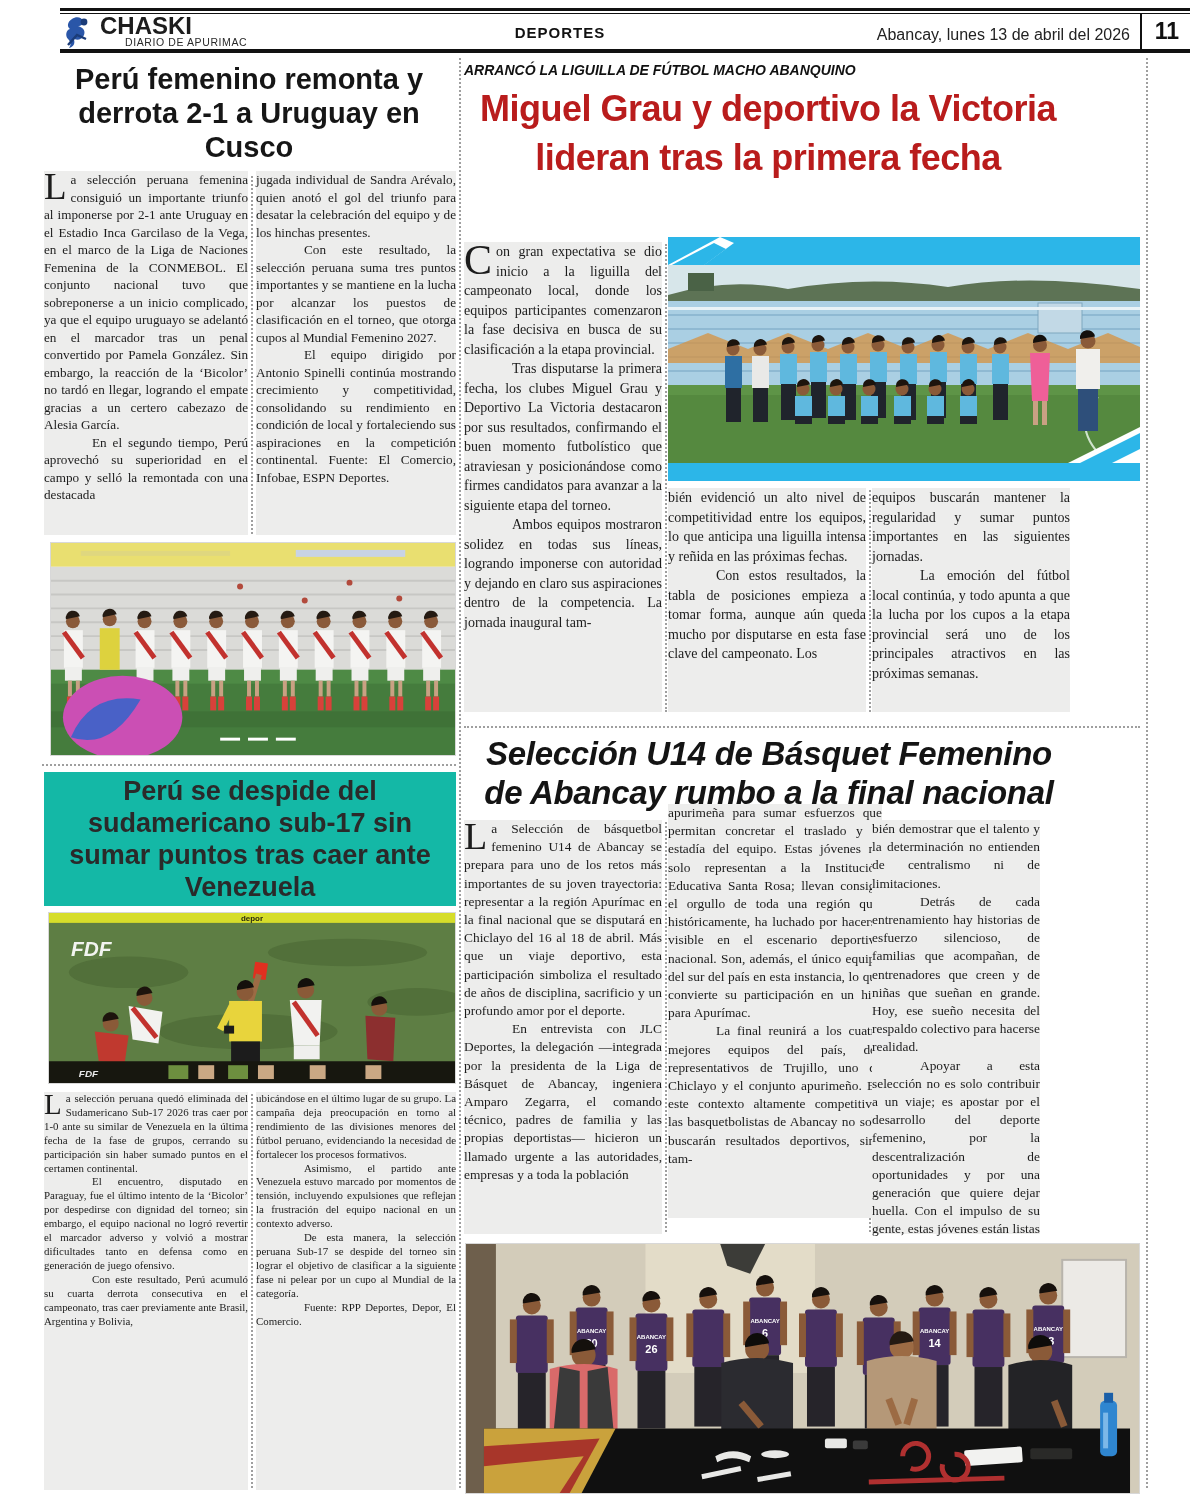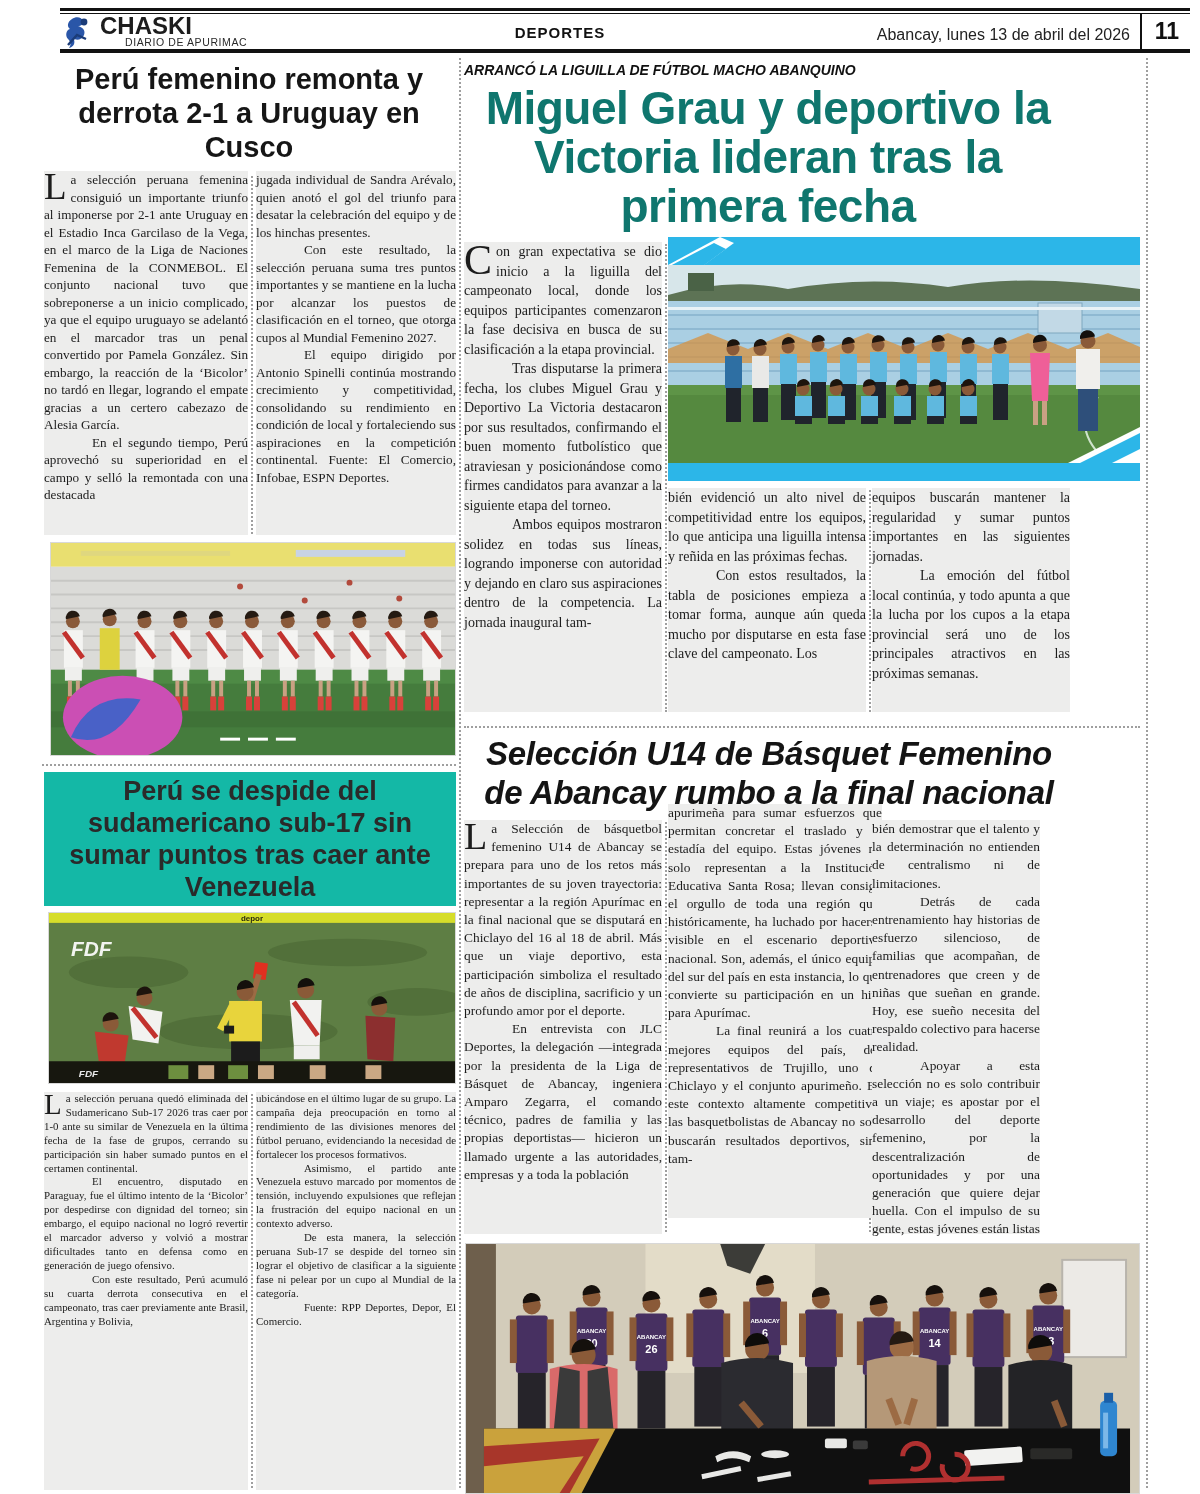--- a/index.html
+++ b/index.html
@@ -12,21 +12,21 @@
   .mast-tag{font-family:"Liberation Sans",sans-serif;font-size:10.5px;letter-spacing:.6px;color:#2a2a2a;}
   .mast-section{font-family:"Liberation Sans",sans-serif;font-weight:bold;font-size:15px;letter-spacing:1px;color:#111;}
   .mast-date{font-family:"Liberation Sans",sans-serif;font-size:16px;color:#222;}
   .mast-page{font-family:"Liberation Sans",sans-serif;font-weight:bold;font-size:23px;color:#111;text-align:center;}
   
   .vdot{position:absolute;border-left:2px dotted #9f9f9f;width:0;}
   .hdot{position:absolute;border-top:2px dotted #9f9f9f;height:0;}
   
   .hl{font-family:"Liberation Sans",sans-serif;font-weight:bold;text-align:center;}
   .hl-a1{font-size:29px;line-height:34px;color:#161616;}
-  .hl-a2{font-size:46px;line-height:49px;color:#0f766e;letter-spacing:-.5px;}
+  .hl-a2{font-size:36px;line-height:49px;color:#b91c1c;letter-spacing:-.5px;}
   .hl-a3{font-size:27px;line-height:32px;color:#2a2a2a;}
   .hl-a4{font-size:33px;line-height:39px;color:#141414;letter-spacing:-.3px;}
   .kicker{font-family:"Liberation Sans",sans-serif;font-style:italic;font-weight:600;font-size:14px;color:#111;}
   .graybox{background:#14b8a6;display:flex;align-items:center;justify-content:center;padding:4px 10px;box-sizing:border-box;}
   
   .col{position:absolute;text-align:justify;background:#ededec;}
   .col p{margin:0;}
   .col p.ind{text-indent:48px;}
   .f-a1{font-size:13.2px;line-height:17.5px;}
   .f-a2{font-size:14px;line-height:19.5px;}

